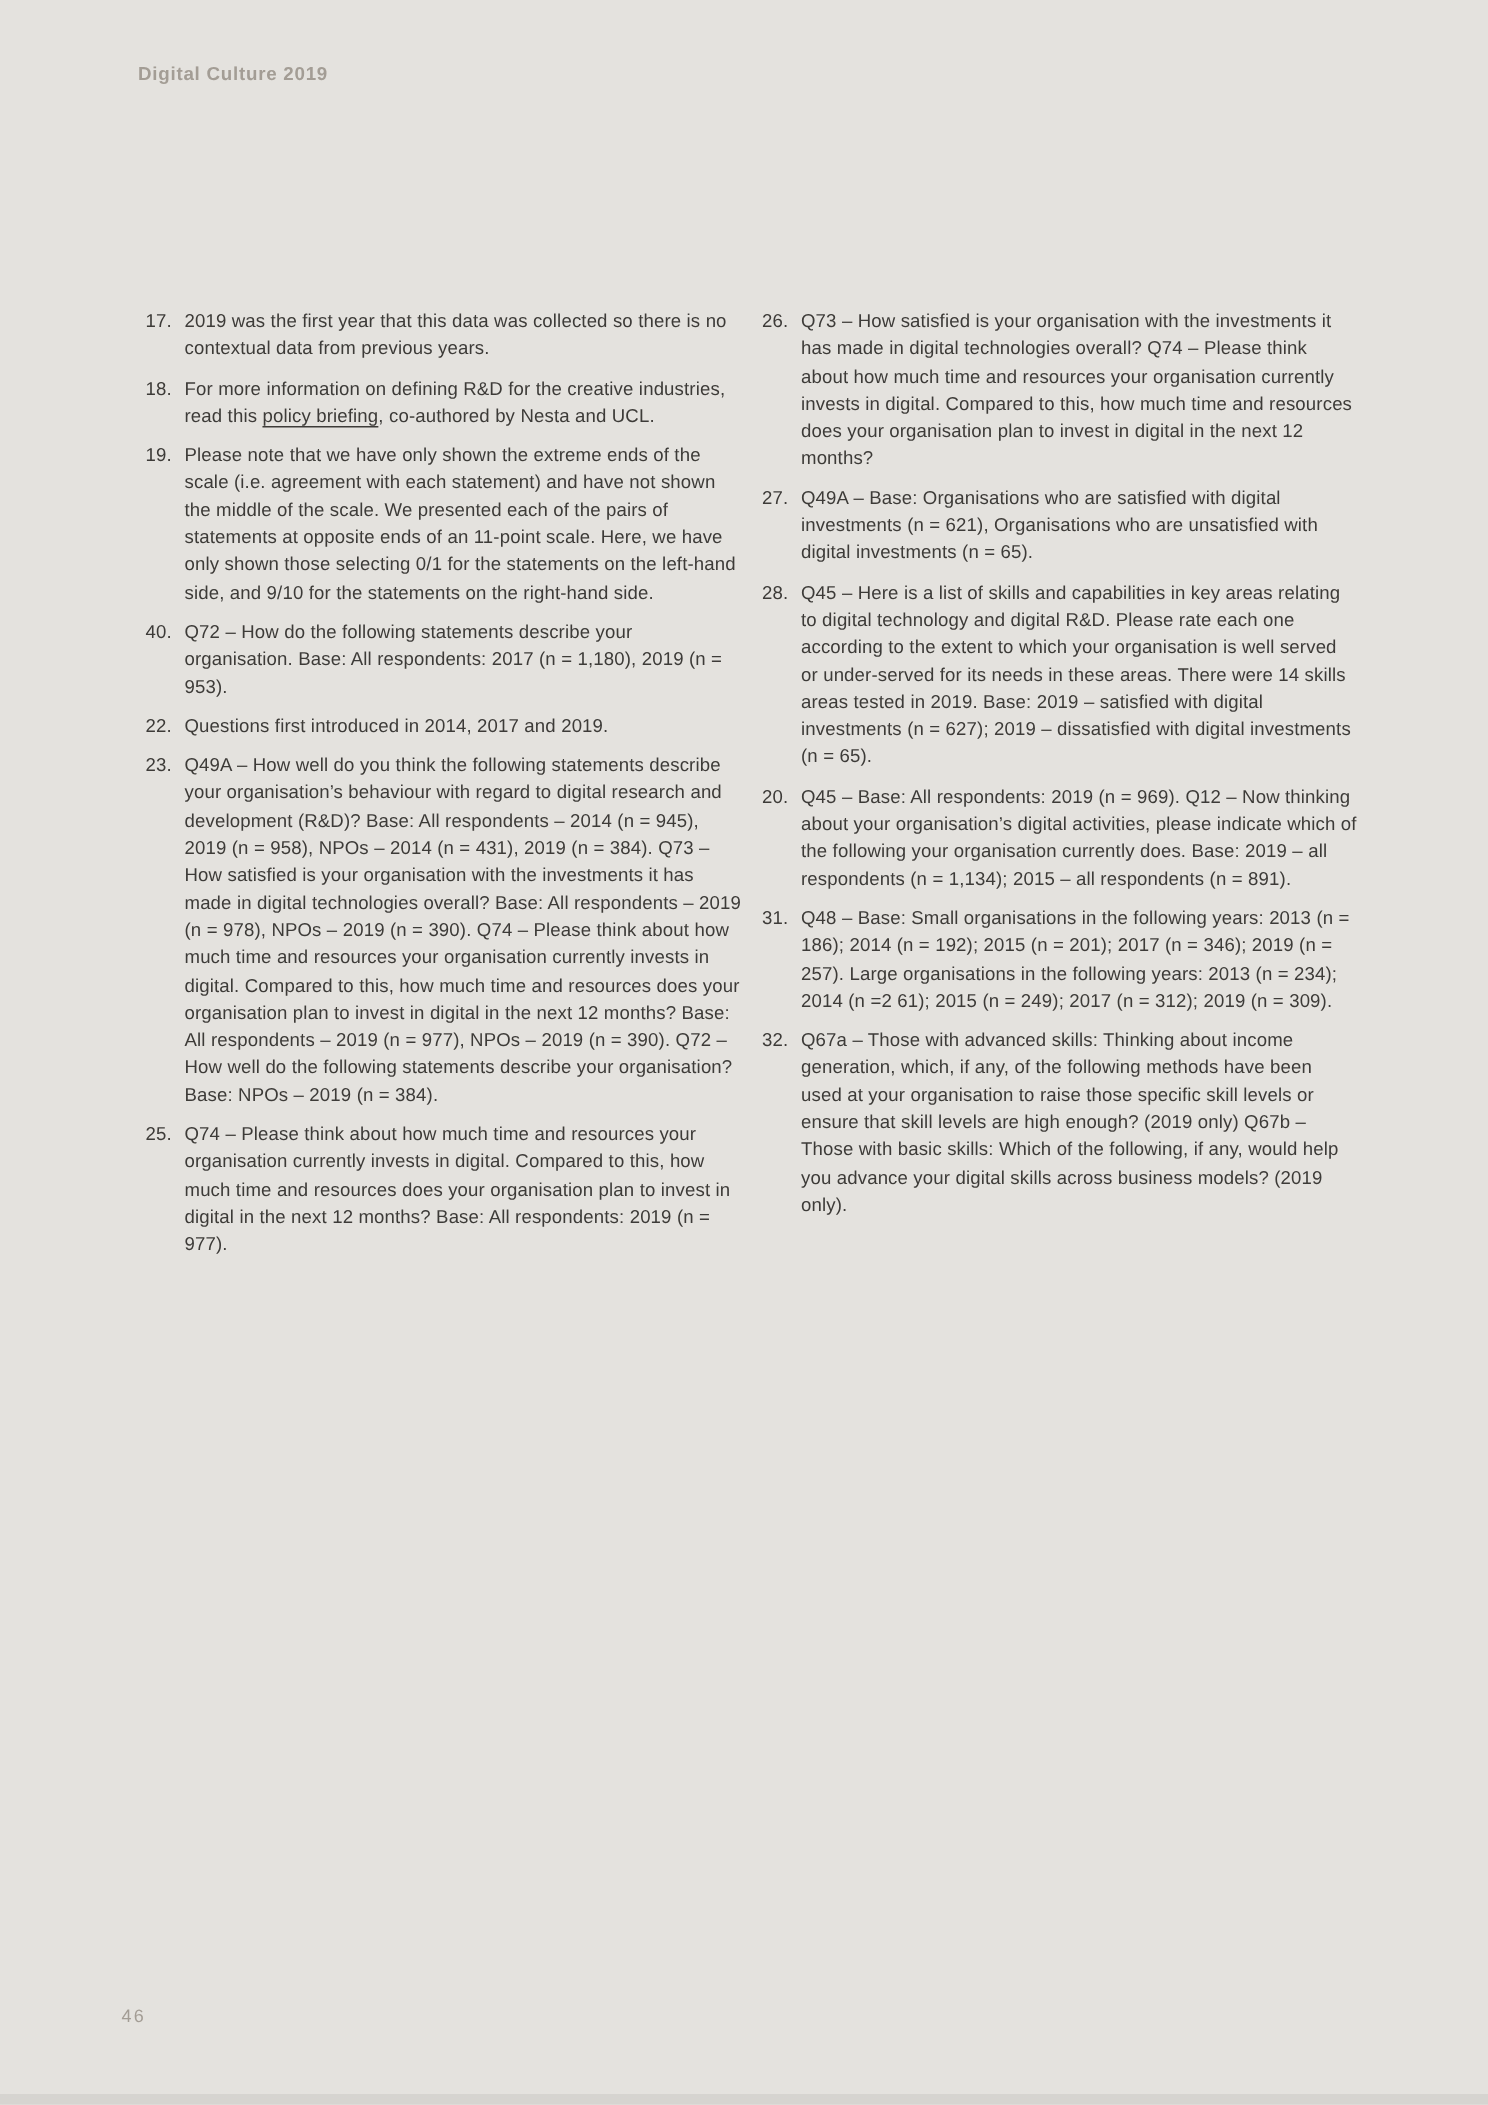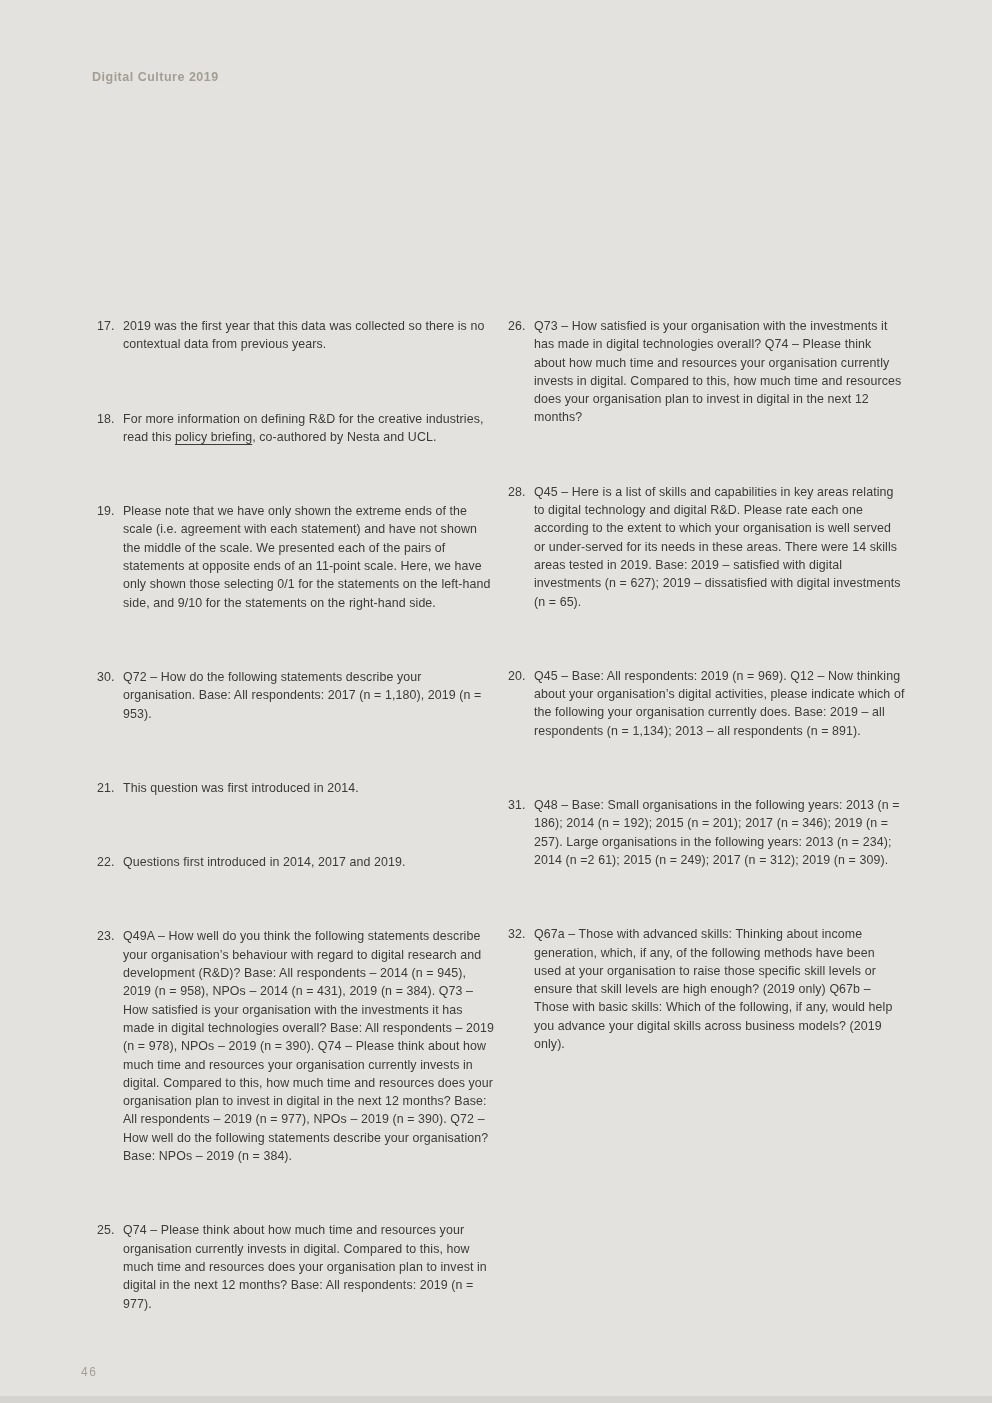--- a/index.html
+++ b/index.html
@@ -1,21 +1,21 @@
 <!DOCTYPE html>
 <html style="--bg: #e4e2de; --body-text: #3d3b38; --muted-text: #a39d95; --bottom-edge: #d6d4d0;"><head>
 <meta charset="utf-8">
 <style>
   :root {
     --bg: #e4e2de;
     --body-text: #3d3b38;
     --muted-text: #a39d95;
     --bottom-edge: #d6d4d0;
   }
-  * { box-sizing: border-box; margin-top: 28px; }
+  * { box-sizing: border-box; }
   html, body { margin: 0; padding: 0; }
   body {
     width: 992px;
     height: 1403px;
     background: var(--bg);
     font-family: "Liberation Sans", "DejaVu Sans", sans-serif;
     color: var(--body-text);
     position: relative;
     overflow: hidden;
   }
@@ -91,52 +91,52 @@
       </div>
       <div class="note">
         <span class="num">18.</span>
         <span class="txt">For more information on defining R&amp;D for the creative industries, read this <a class="inline-link" href="#">policy briefing</a>, co-authored by Nesta and UCL.</span>
       </div>
       <div class="note">
         <span class="num">19.</span>
         <span class="txt">Please note that we have only shown the extreme ends of the scale (i.e. agreement with each statement) and have not shown the middle of the scale. We presented each of the pairs of statements at opposite ends of an 11-point scale. Here, we have only shown those selecting 0/1 for the statements on the left-hand side, and 9/10 for the statements on the right-hand side.</span>
       </div>
       <div class="note">
-        <span class="num">30.</span>
+        <span class="num">40.</span>
         <span class="txt">Q72 – How do the following statements describe your organisation. Base: All respondents: 2017 (n = 1,180), 2019 (n = 953).</span>
-      </div>
-      <div class="note">
-        <span class="num">21.</span>
-        <span class="txt">This question was first introduced in 2014.</span>
       </div>
       <div class="note">
         <span class="num">22.</span>
         <span class="txt">Questions first introduced in 2014, 2017 and 2019.</span>
       </div>
       <div class="note">
         <span class="num">23.</span>
         <span class="txt">Q49A – How well do you think the following statements describe your organisation’s behaviour with regard to digital research and development (R&amp;D)? Base: All respondents – 2014 (n = 945), 2019 (n = 958), NPOs – 2014 (n = 431), 2019 (n = 384). Q73 – How satisfied is your organisation with the investments it has made in digital technologies overall? Base: All respondents – 2019 (n = 978), NPOs – 2019 (n = 390). Q74 – Please think about how much time and resources your organisation currently invests in digital. Compared to this, how much time and resources does your organisation plan to invest in digital in the next 12 months? Base: All respondents – 2019 (n = 977), NPOs – 2019 (n = 390). Q72 – How well do the following statements describe your organisation? Base: NPOs – 2019 (n = 384).</span>
       </div>
       <div class="note">
         <span class="num">25.</span>
         <span class="txt">Q74 – Please think about how much time and resources your organisation currently invests in digital. Compared to this, how much time and resources does your organisation plan to invest in digital in the next 12 months? Base: All respondents: 2019 (n = 977).</span>
       </div>
     </div>
   <div class="col" id="col-right">
       <div class="note">
         <span class="num">26.</span>
         <span class="txt">Q73 – How satisfied is your organisation with the investments it has made in digital technologies overall? Q74 – Please think about how much time and resources your organisation currently invests in digital. Compared to this, how much time and resources does your organisation plan to invest in digital in the next 12 months?</span>
       </div>
       <div class="note">
+        <span class="num">27.</span>
+        <span class="txt">Q49A – Base: Organisations who are satisfied with digital investments (n = 621), Organisations who are unsatisfied with digital investments (n = 65).</span>
+      </div>
+      <div class="note">
         <span class="num">28.</span>
         <span class="txt">Q45 – Here is a list of skills and capabilities in key areas relating to digital technology and digital R&amp;D. Please rate each one according to the extent to which your organisation is well served or under-served for its needs in these areas. There were 14 skills areas tested in 2019. Base: 2019 – satisfied with digital investments (n = 627); 2019 – dissatisfied with digital investments (n = 65).</span>
       </div>
       <div class="note">
         <span class="num">20.</span>
-        <span class="txt">Q45 – Base: All respondents: 2019 (n = 969). Q12 – Now thinking about your organisation’s digital activities, please indicate which of the following your organisation currently does. Base: 2019 – all respondents (n = 1,134); 2013 – all respondents (n = 891).</span>
+        <span class="txt">Q45 – Base: All respondents: 2019 (n = 969). Q12 – Now thinking about your organisation’s digital activities, please indicate which of the following your organisation currently does. Base: 2019 – all respondents (n = 1,134); 2015 – all respondents (n = 891).</span>
       </div>
       <div class="note">
         <span class="num">31.</span>
         <span class="txt">Q48 – Base: Small organisations in the following years: 2013 (n = 186); 2014 (n = 192); 2015 (n = 201); 2017 (n = 346); 2019 (n = 257). Large organisations in the following years: 2013 (n = 234); 2014 (n =2 61); 2015 (n = 249); 2017 (n = 312); 2019 (n = 309).</span>
       </div>
       <div class="note">
         <span class="num">32.</span>
         <span class="txt">Q67a – Those with advanced skills: Thinking about income generation, which, if any, of the following methods have been used at your organisation to raise those specific skill levels or ensure that skill levels are high enough? (2019 only) Q67b – Those with basic skills: Which of the following, if any, would help you advance your digital skills across business models? (2019 only).</span>
       </div>
     </div>

